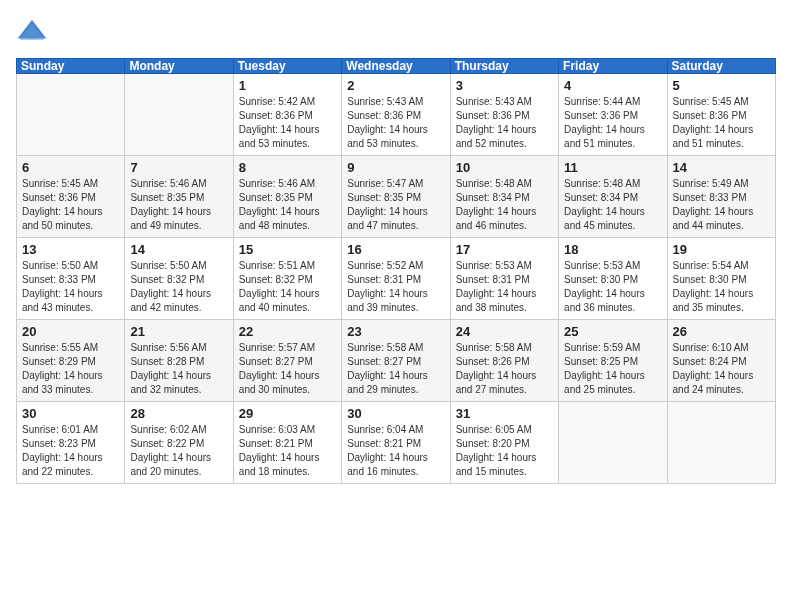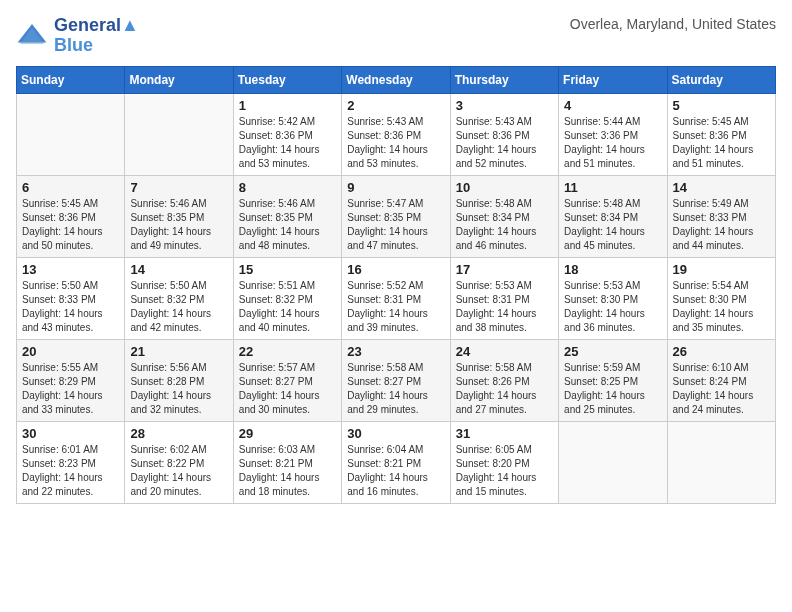--- a/index.html
+++ b/index.html
@@ -49,21 +49,21 @@
     .calendar {
       width: 100%;
       border-collapse: collapse;
       border: 1px solid #ccc;
     }
     .calendar th {
       background-color: #2a6fc9;
       color: #fff;
       font-size: 12px;
       font-weight: bold;
-      padding: 6px 4px;
+      padding: 0 4px;
       text-align: left;
       border: 1px solid #1a5ab0;
     }
     .calendar td {
       vertical-align: top;
       border: 1px solid #ccc;
       padding: 4px 5px;
       width: 108px;
       min-height: 80px;
       background: #fff;
@@ -94,27 +94,22 @@
   </style>
 </head>
 <body>
 
 <div class="header">
   <div class="logo">
     <svg class="logo-icon" viewBox="0 0 40 40" xmlns="http://www.w3.org/2000/svg">
       <polygon points="20,5 38,28 2,28" fill="#2a6fc9" opacity="0.85"></polygon>
       <polygon points="20,10 35,30 5,30" fill="#5a9fd4" opacity="0.5"></polygon>
     </svg>
-    <div class="logo-text">
-      <div>General<span>▲</span></div>
-      <div style="color:#4a90d9;">Blue</div>
-    </div>
   </div>
   <div class="title-block">
-    <div class="location">Overlea, Maryland, United States</div>
   </div>
 </div>
 
 <table class="calendar">
   <thead>
     <tr>
     <th>Sunday</th>
         <th>Monday</th>
         <th>Tuesday</th>
         <th>Wednesday</th>

